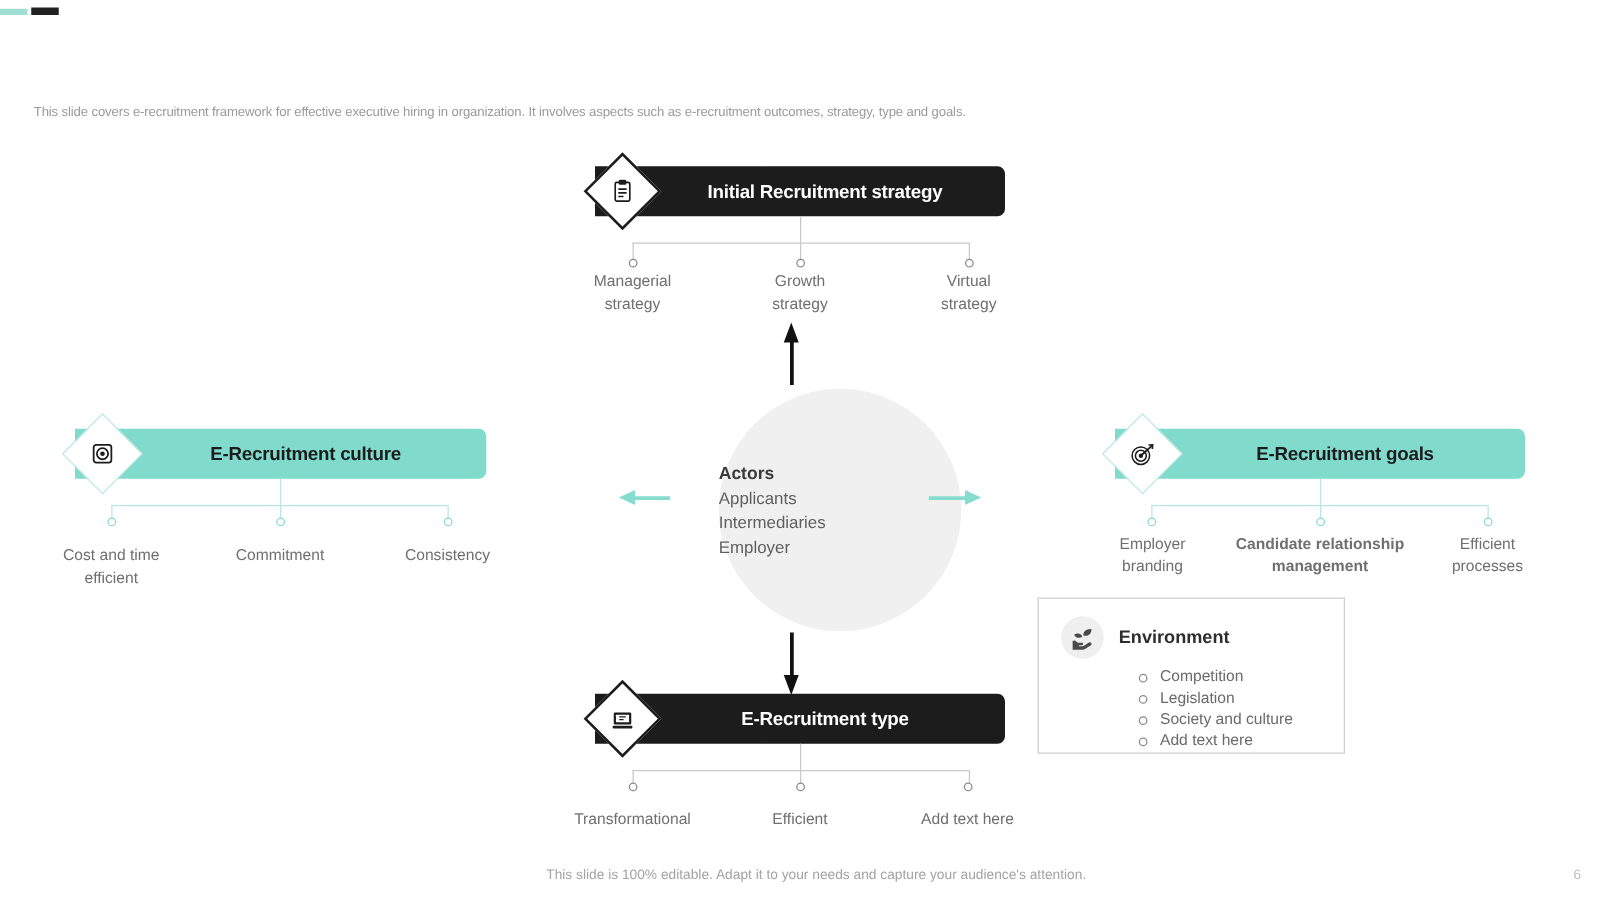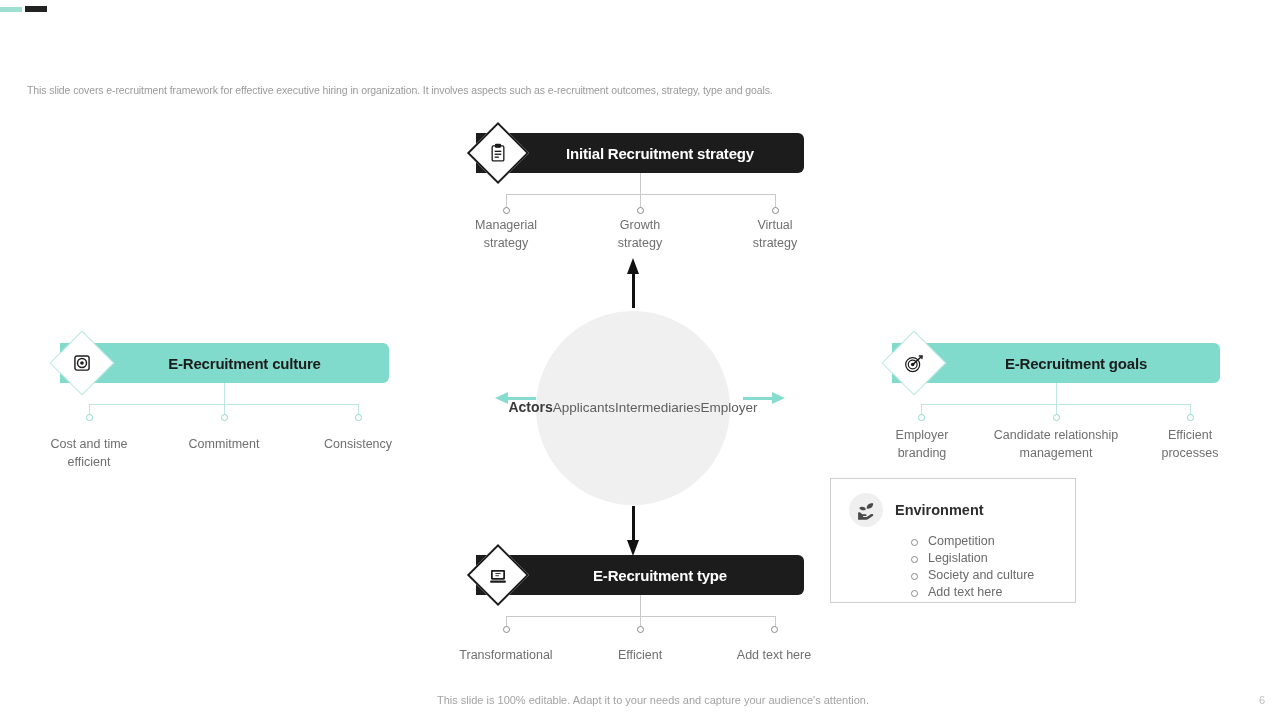--- a/index.html
+++ b/index.html
@@ -62,24 +62,24 @@
     background: #ffffff; border: 1px solid #8a8a8a;
   }
   .tree.teal .node-dot { border-color: #8fd8cb; }
   .node-label {
     position: absolute; text-align: center;
     font-size: 12.5px; color: #6f6f6f; line-height: 1.45;
   }
 
   
   .actors-circle {
-    position: absolute; left: 536px; top: 311px;
+    position: absolute; left: 575px; top: 311px;
     width: 194px; height: 194px; border-radius: 50%;
     background: #f0f0f0;
-    display: flex; align-items: center; justify-content: center;
+    display: flex; flex-direction: column; align-items: flex-start; justify-content: center;
   }
   .actors-circle .t { font-size: 14px; font-weight: bold; color: #3a3a3a; line-height: 1.42; }
   .actors-circle .l { font-size: 13.5px; color: #5f5f5f; line-height: 1.42; }
 
   
   .arrow { position: absolute; }
   .arrow .shaft { position: absolute; }
   .arrow .head  { position: absolute; width: 0; height: 0; }
 
   
@@ -228,21 +228,21 @@
     <div class="drop" style="left:1056px; top:404px; height:13px;"></div>
     <div class="drop" style="left:1190px; top:404px; height:13px;"></div>
     <div class="node-dot" style="left:918px; top:414px;"></div>
     <div class="node-dot" style="left:1053px; top:414px;"></div>
     <div class="node-dot" style="left:1187px; top:414px;"></div>
   </div>
   <div class="node-label" style="left:856px; top:426px; width:132px;">
     <div>Employer</div>
     <div>branding</div>
   </div>
-  <div class="node-label" style="left:966px; top:426px; width:180px;">
+  <div class="node-label" style="left:966px; top:426px; width:180px;font-weight:bold;">
     <div>Candidate relationship</div>
     <div>management</div>
   </div>
   <div class="node-label" style="left:1124px; top:426px; width:132px;">
     <div>Efficient</div>
     <div>processes</div>
   </div>
 
   <div class="banner dark" style="left:476px; top:555px; width:328px;">
     <div class="bar center-label">E-Recruitment type</div>

